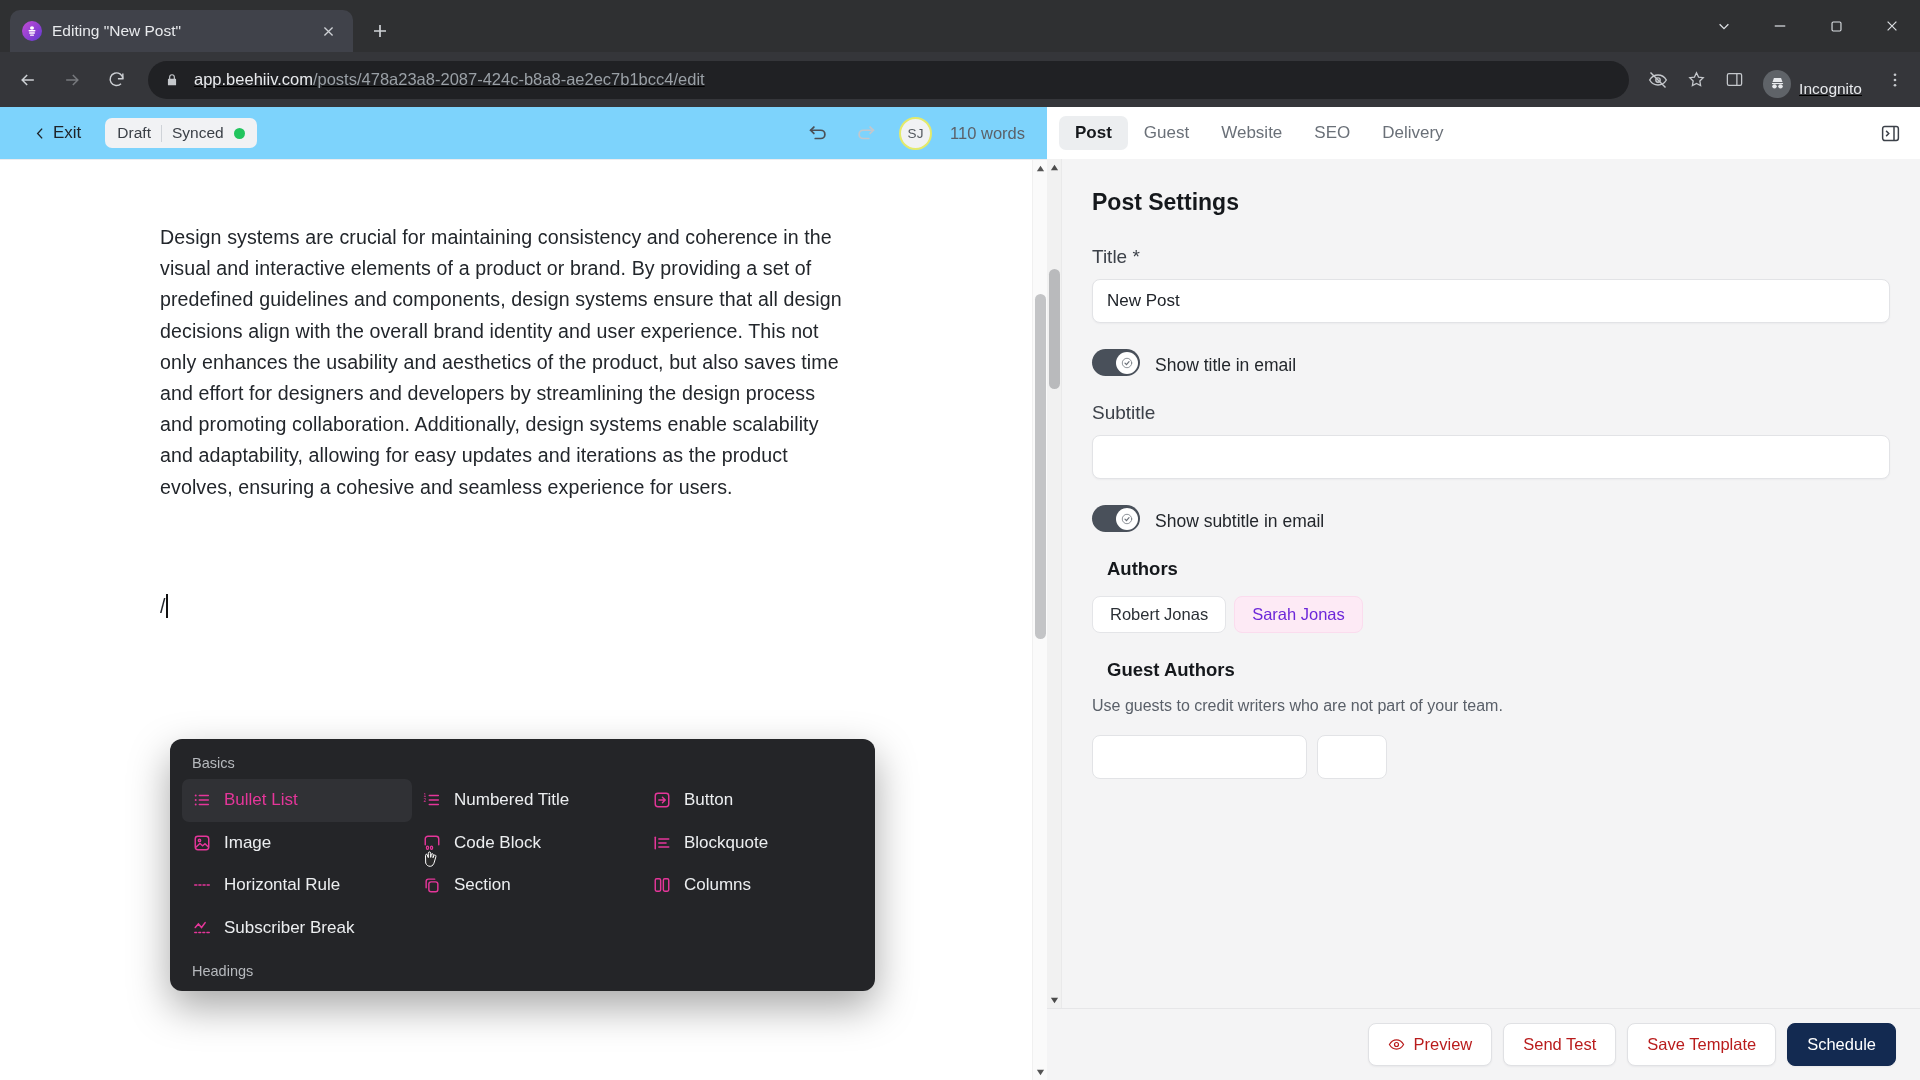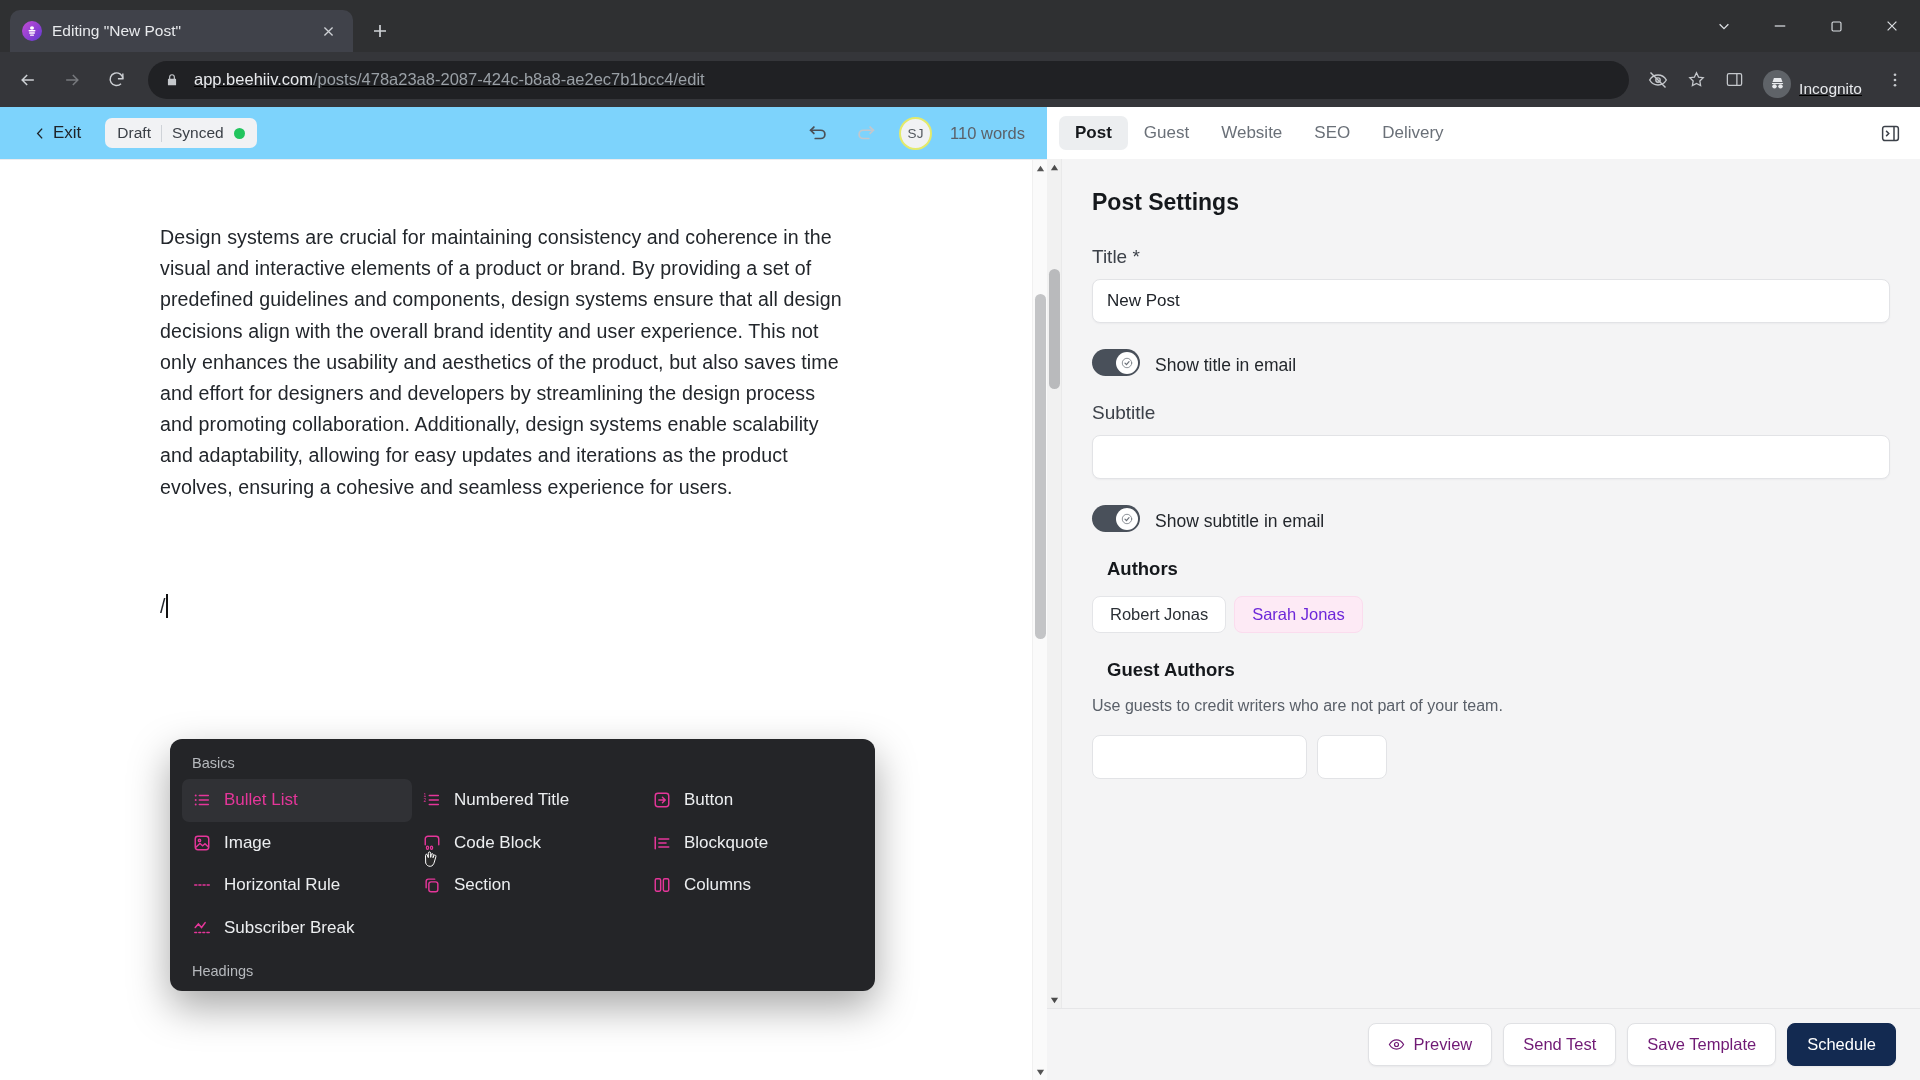--- a/index.html
+++ b/index.html
@@ -245,21 +245,21 @@
   }
   .guest-box.small { width: 70px; }
 
   .panel-actions {
     flex: 0 0 72px; background: #f4f4f5; border-top: 1px solid #e6e6e8;
     display: flex; align-items: center; justify-content: flex-end;
     gap: 11px; padding: 0 24px;
   }
   .btn {
     height: 43px; padding: 0 19px; border-radius: 8px; display: flex;
-    align-items: center; gap: 9px; font-size: 16.5px; color: #701a75;
+    align-items: center; gap: 9px; font-size: 16.5px; color: #b91c1c;
     background: #fff; border: 1px solid #e0e1e4; white-space: nowrap;
     box-shadow: 0 1px 2px rgba(16,24,40,.05);
   }
   .btn.primary { background: #132a51; color: #fff; border-color: #132a51; }
 </style>
 </head>
 <body>
 
 <div class="browser">
 

